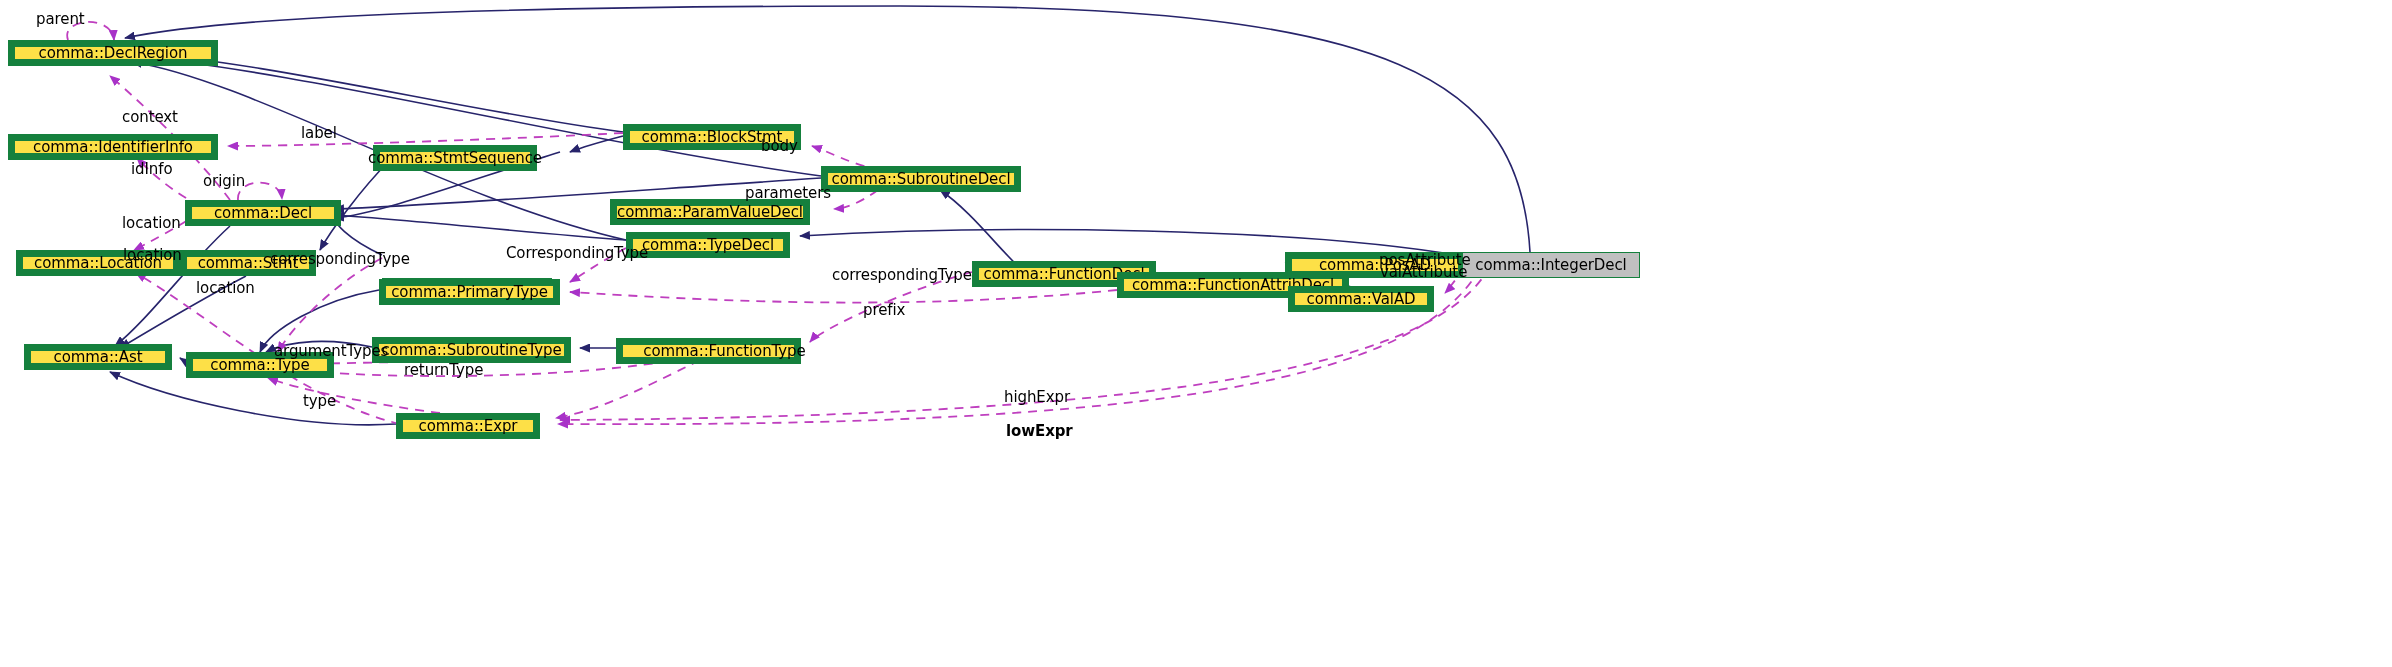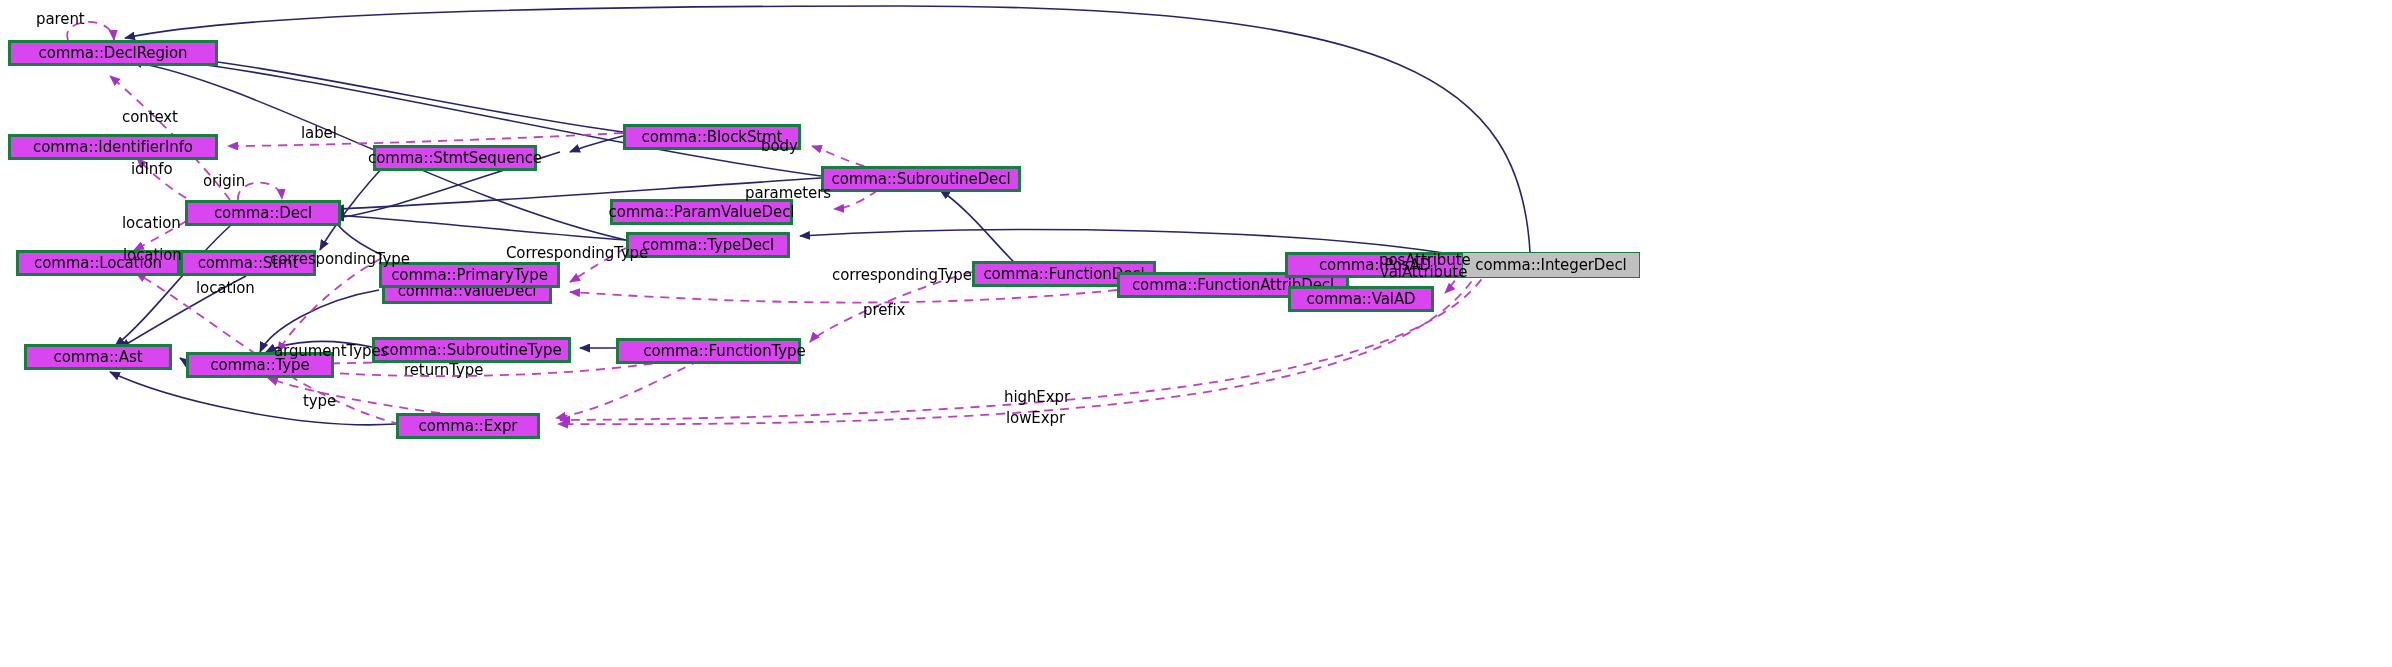--- a/index.html
+++ b/index.html
@@ -19,22 +19,22 @@
     position: absolute;
     left: 0;
     top: 0;
     width: 2392px;
     height: 667px;
     pointer-events: none;
   }
   .node {
     position: absolute;
     box-sizing: border-box;
-    border: 3px solid #15803d;
-    background: #d946ef;
+    border: 7px solid #15803d;
+    background: #fde047;
     color: #000000;
     font-size: 15px;
     line-height: 1;
     white-space: nowrap;
     display: flex;
     align-items: center;
     justify-content: center;
     padding: 0 8px;
     height: 26px;
     letter-spacing: -0.1px;
@@ -187,33 +187,33 @@
   </div>
   <div class="node" style="left:186px; top:352px; width:148px;">
     <span>comma::Type</span>
   </div>
   <div class="node" style="left:373px; top:145px; width:164px;">
     <span>comma::StmtSequence</span>
   </div>
   <div class="node" style="left:382px; top:244px; width:170px;margin-top:34px;">
     <span>comma::ValueDecl</span>
   </div>
-  <div class="node" style="left:379px; top:262px; width:181px;">
+  <div class="node" style="left:379px; top:279px; width:181px;">
     <span>comma::PrimaryType</span>
   </div>
   <div class="node" style="left:372px; top:337px; width:199px;">
     <span>comma::SubroutineType</span>
   </div>
   <div class="node" style="left:396px; top:413px; width:144px;">
     <span>comma::Expr</span>
   </div>
   <div class="node" style="left:623px; top:124px; width:178px;">
     <span>comma::BlockStmt</span>
   </div>
-  <div class="node" style="left:610px; top:199px; width:183px;">
+  <div class="node" style="left:610px; top:199px; width:200px;text-decoration:underline;">
     <span>comma::ParamValueDecl</span>
   </div>
   <div class="node" style="left:626px; top:232px; width:164px;">
     <span>comma::TypeDecl</span>
   </div>
   <div class="node" style="left:616px; top:338px; width:185px;padding-left:40px;">
     <span>comma::FunctionType</span>
   </div>
   <div class="node" style="left:821px; top:166px; width:200px;">
     <span>comma::SubroutineDecl</span>
@@ -247,15 +247,15 @@
   <div class="edge-label" style="left:832px; top:268px;"><span>correspondingType</span></div>
   <div class="edge-label" style="left:761px; top:139px;"><span>body</span></div>
   <div class="edge-label" style="left:745px; top:186px;"><span>parameters</span></div>
   <div class="edge-label" style="left:863px; top:303px;"><span>prefix</span></div>
   <div class="edge-label" style="left:274px; top:344px;"><span>argumentTypes</span></div>
   <div class="edge-label" style="left:404px; top:363px;"><span>returnType</span></div>
   <div class="edge-label" style="left:303px; top:394px;"><span>type</span></div>
   <div class="edge-label" style="left:1379px; top:253px;"><span>posAttribute</span></div>
   <div class="edge-label" style="left:1380px; top:265px;"><span>valAttribute</span></div>
   <div class="edge-label" style="left:1004px; top:390px;"><span>highExpr</span></div>
-  <div class="edge-label" style="left:1006px; top:411px;"><span>lowExpr</span></div>
+  <div class="edge-label" style="left:1006px; top:424px;font-weight:bold;"><span>lowExpr</span></div>
 
 </div>
 
 </body></html>

